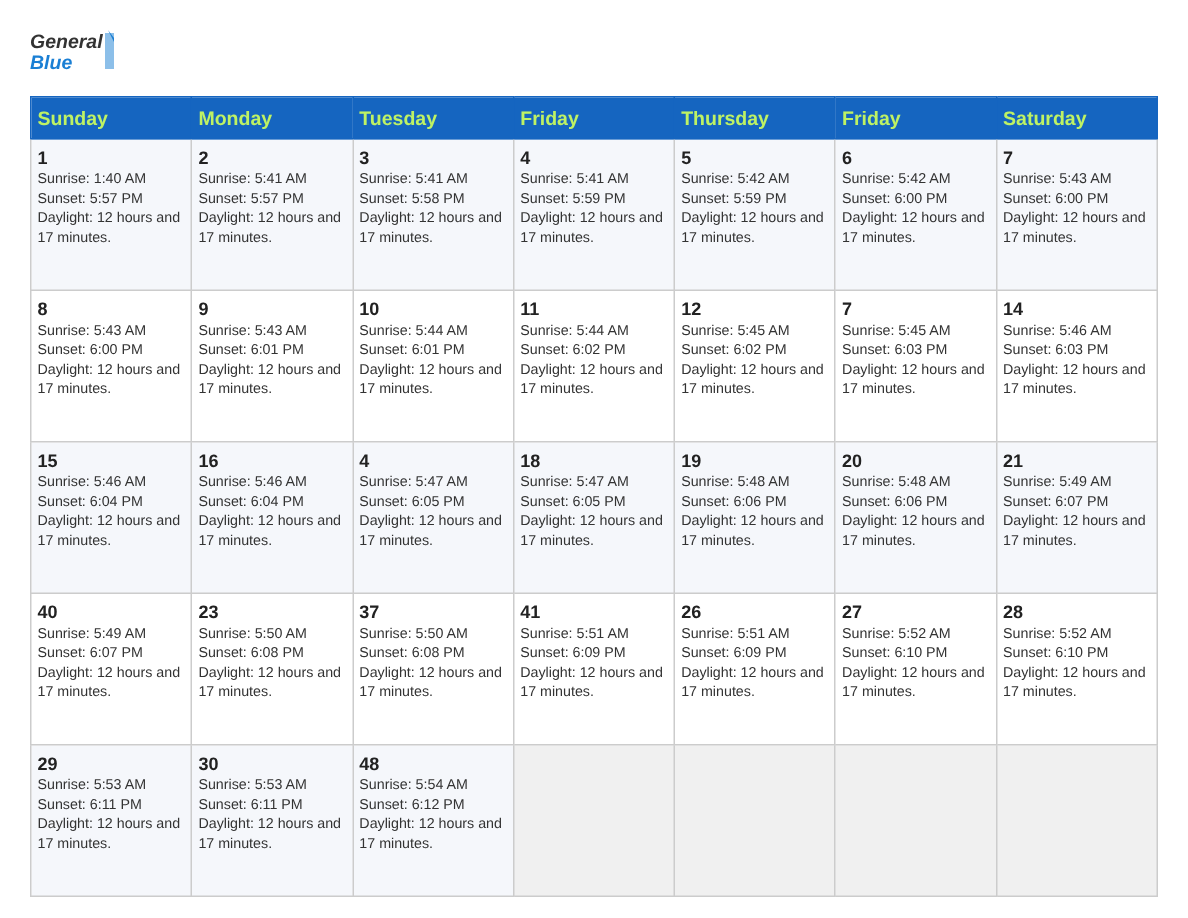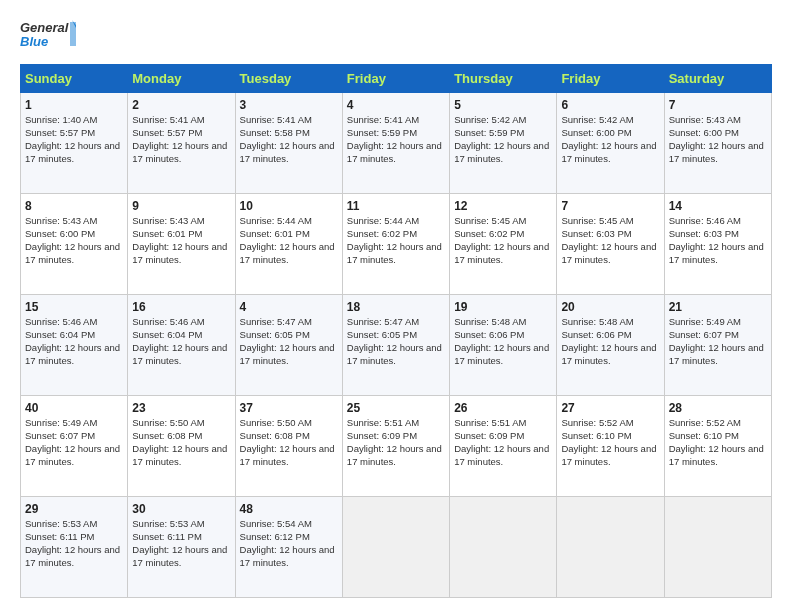--- a/index.html
+++ b/index.html
@@ -141,21 +141,21 @@
           <td><span class="day-num">4</span><span>Sunrise: 5:47 AM</span><br><span>Sunset: 6:05 PM</span><br><span>Daylight: 12 hours and 17 minutes.</span></td>
           <td><span class="day-num">18</span><span>Sunrise: 5:47 AM</span><br><span>Sunset: 6:05 PM</span><br><span>Daylight: 12 hours and 17 minutes.</span></td>
           <td><span class="day-num">19</span><span>Sunrise: 5:48 AM</span><br><span>Sunset: 6:06 PM</span><br><span>Daylight: 12 hours and 17 minutes.</span></td>
           <td><span class="day-num">20</span><span>Sunrise: 5:48 AM</span><br><span>Sunset: 6:06 PM</span><br><span>Daylight: 12 hours and 17 minutes.</span></td>
           <td><span class="day-num">21</span><span>Sunrise: 5:49 AM</span><br><span>Sunset: 6:07 PM</span><br><span>Daylight: 12 hours and 17 minutes.</span></td>
         </tr>
         <tr>
           <td><span class="day-num">40</span><span>Sunrise: 5:49 AM</span><br><span>Sunset: 6:07 PM</span><br><span>Daylight: 12 hours and 17 minutes.</span></td>
           <td><span class="day-num">23</span><span>Sunrise: 5:50 AM</span><br><span>Sunset: 6:08 PM</span><br><span>Daylight: 12 hours and 17 minutes.</span></td>
           <td><span class="day-num">37</span><span>Sunrise: 5:50 AM</span><br><span>Sunset: 6:08 PM</span><br><span>Daylight: 12 hours and 17 minutes.</span></td>
-          <td><span class="day-num">25</span><span>Sunrise: 5:51 AM</span><br><span>Sunset: 6:09 PM</span><br><span>Daylight: 12 hours and 17 minutes.</span></td>
+          <td><span class="day-num">41</span><span>Sunrise: 5:51 AM</span><br><span>Sunset: 6:09 PM</span><br><span>Daylight: 12 hours and 17 minutes.</span></td>
           <td><span class="day-num">26</span><span>Sunrise: 5:51 AM</span><br><span>Sunset: 6:09 PM</span><br><span>Daylight: 12 hours and 17 minutes.</span></td>
           <td><span class="day-num">27</span><span>Sunrise: 5:52 AM</span><br><span>Sunset: 6:10 PM</span><br><span>Daylight: 12 hours and 17 minutes.</span></td>
           <td><span class="day-num">28</span><span>Sunrise: 5:52 AM</span><br><span>Sunset: 6:10 PM</span><br><span>Daylight: 12 hours and 17 minutes.</span></td>
         </tr>
         <tr>
           <td><span class="day-num">29</span><span>Sunrise: 5:53 AM</span><br><span>Sunset: 6:11 PM</span><br><span>Daylight: 12 hours and 17 minutes.</span></td>
           <td><span class="day-num">30</span><span>Sunrise: 5:53 AM</span><br><span>Sunset: 6:11 PM</span><br><span>Daylight: 12 hours and 17 minutes.</span></td>
           <td><span class="day-num">48</span><span>Sunrise: 5:54 AM</span><br><span>Sunset: 6:12 PM</span><br><span>Daylight: 12 hours and 17 minutes.</span></td>
           <td class="cell-empty"></td>
           <td class="cell-empty"></td>

